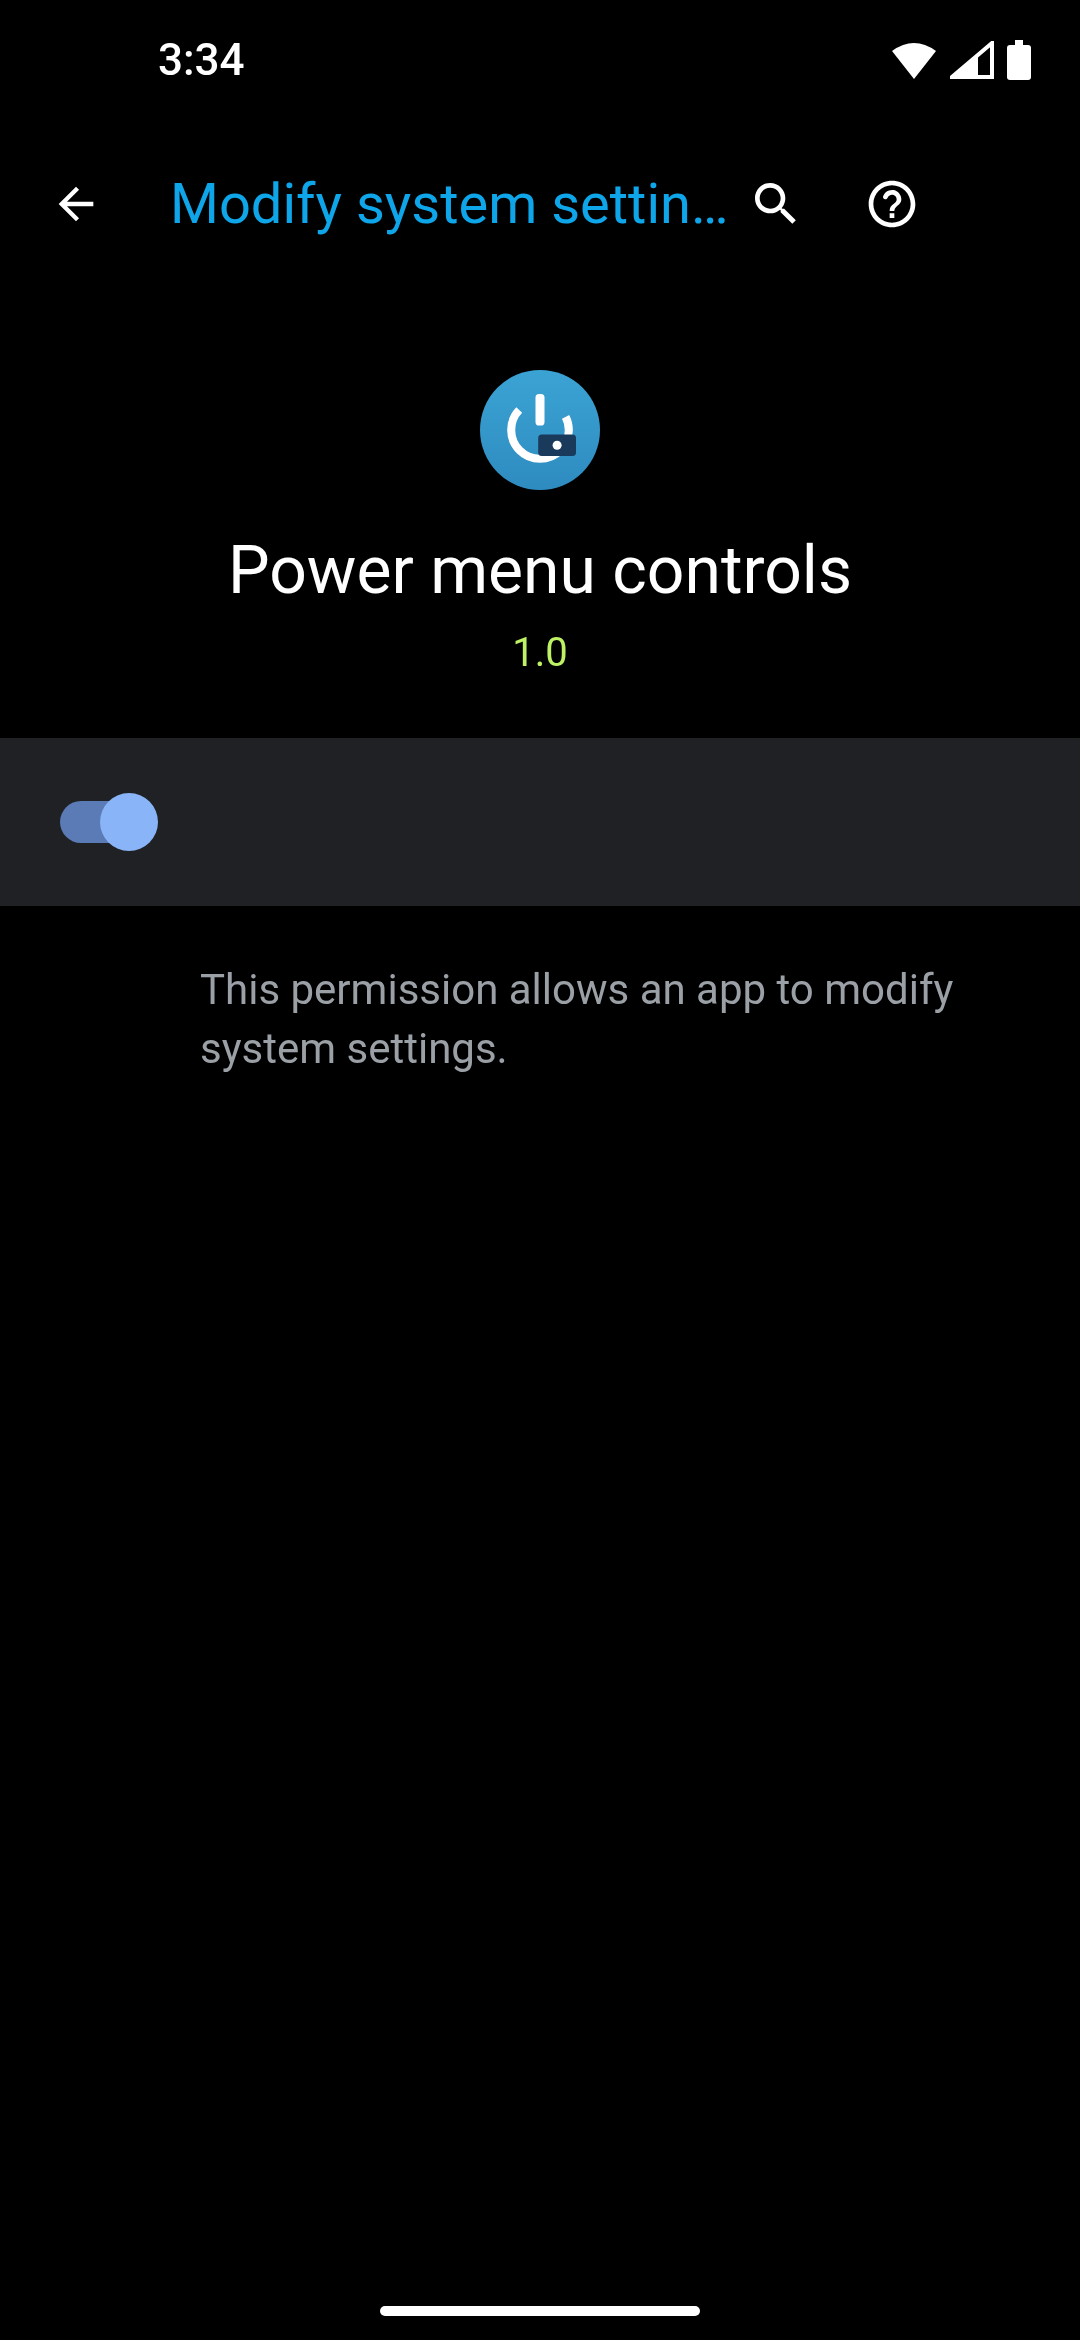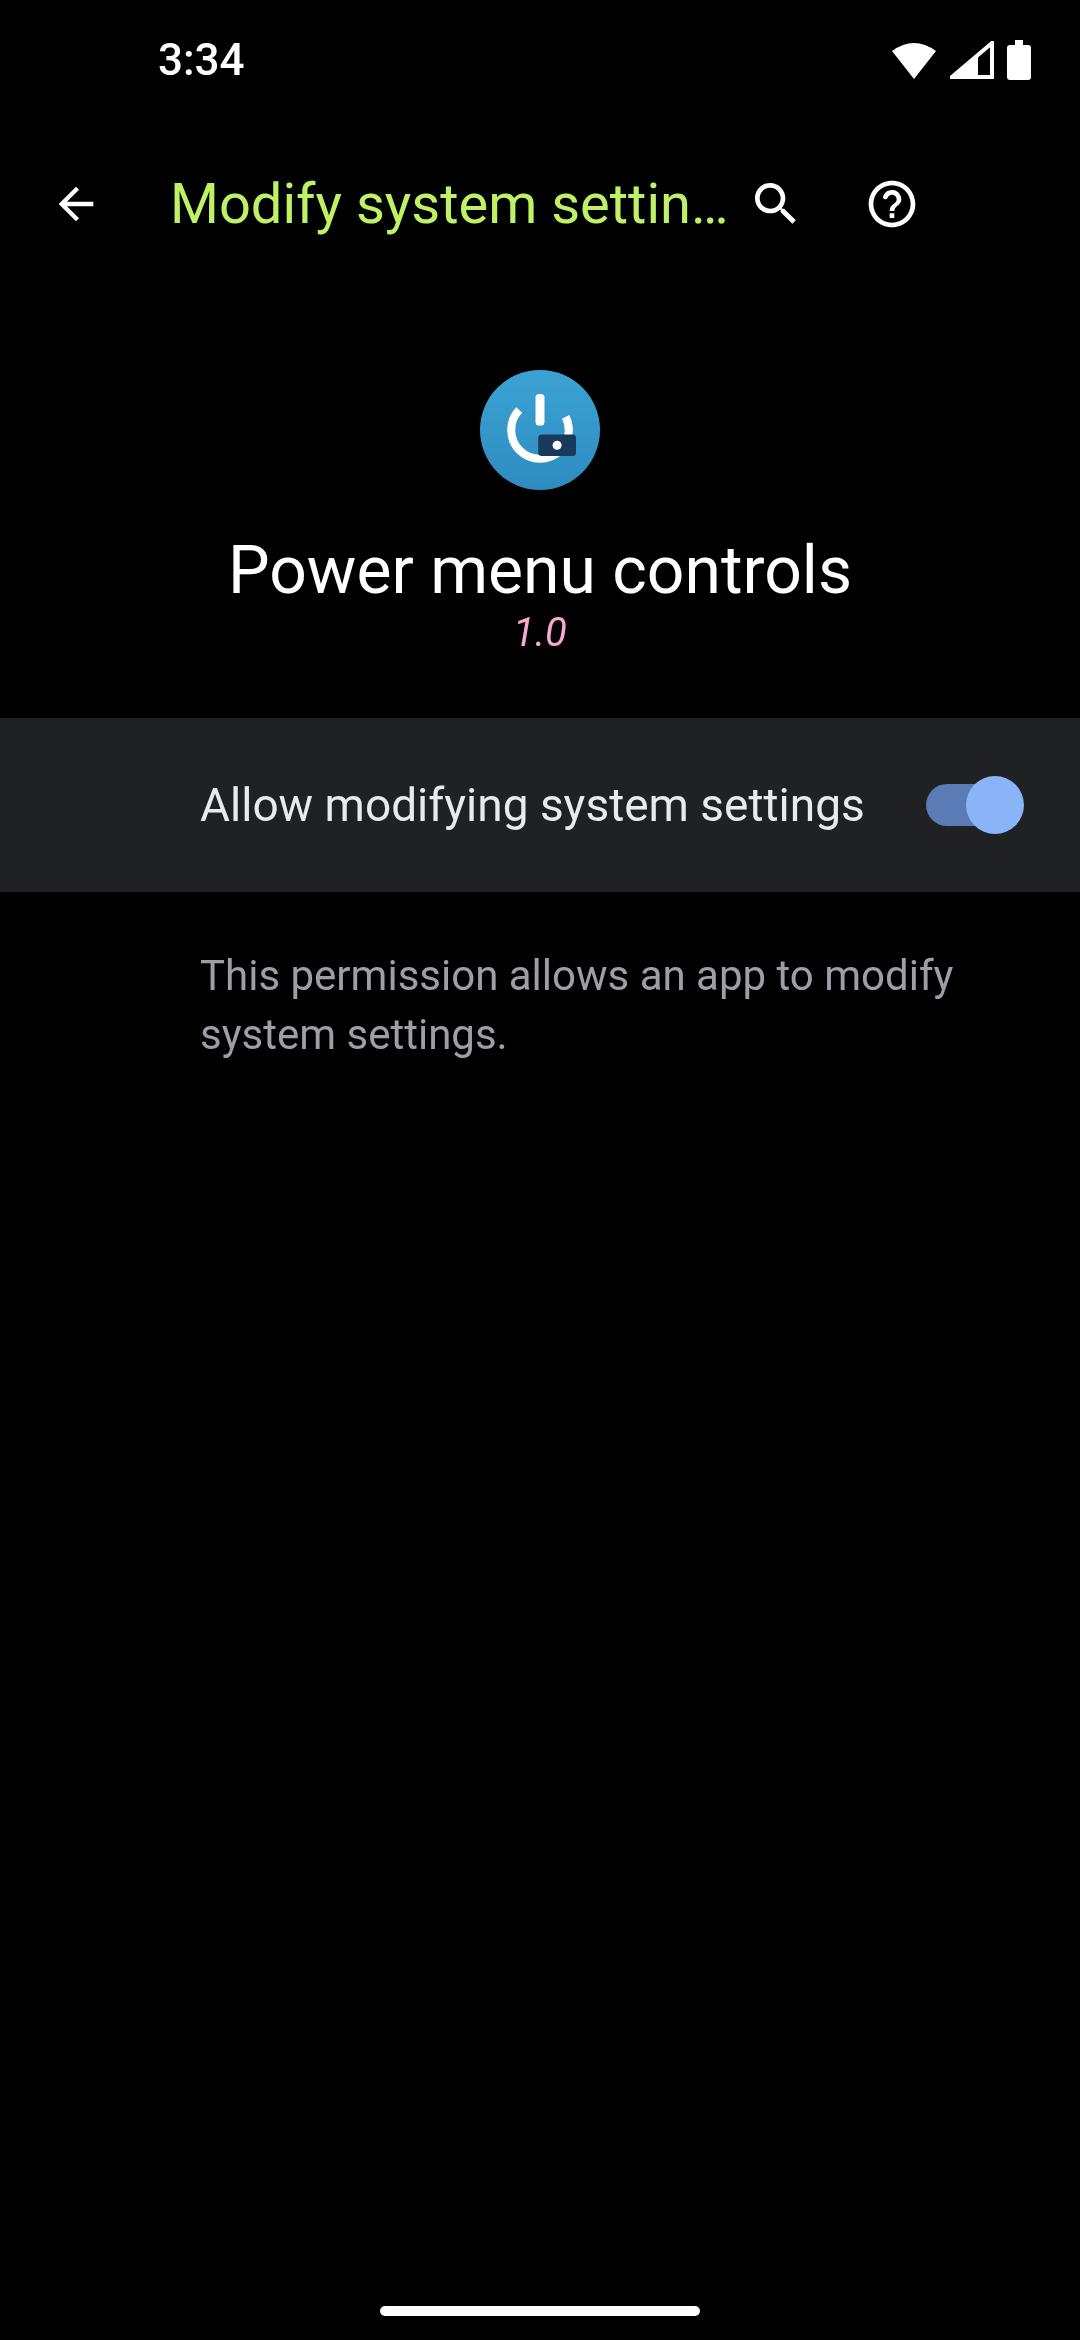--- a/index.html
+++ b/index.html
@@ -43,21 +43,21 @@
     .back-button {
       width: 72px;
       height: 72px;
       display: flex;
       align-items: center;
       justify-content: center;
     }
     .app-title {
       font-size: 56px;
       font-weight: 400;
-      color: #bef264;
+      color: #0ea5e9;
       margin-left: 58px;
       flex: 1;
       white-space: nowrap;
       overflow: hidden;
       text-overflow: ellipsis;
       max-width: 570px;
     }
     .search-button {
       width: 72px;
       height: 72px;
@@ -92,23 +92,22 @@
     }
     .app-name {
       font-size: 66px;
       font-weight: 400;
       color: #ffffff;
       margin-top: 42px;
     }
     .app-version {
       font-size: 40px;
       font-weight: 400;
-      color: #f9a8d4;
-      margin-top: 0;
-      font-style: italic;
+      color: #bef264;
+      margin-top: 20px;
     }
     .permission-row {
       background: #202124;
       display: flex;
       align-items: center;
       justify-content: space-between;
       padding: 60px 60px 60px 60px;
       margin-top: 0px;
     }
     .permission-label {
@@ -205,21 +204,20 @@
       <rect x="45" y="10" width="10" height="35" fill="#ffffff" rx="4"></rect>
       <rect x="48" y="55" width="42" height="24" rx="4" fill="#1A3A5C"></rect>
       <circle cx="69" cy="67" r="5" fill="#ffffff"></circle>
     </svg>
   </div>
   <div class="app-name">Power menu controls</div>
   <div class="app-version">1.0</div>
 </div>
 
 <div class="permission-row">
-  <span class="permission-label">Allow modifying system settings</span>
   <div class="toggle">
     <div class="toggle-track"></div>
     <div class="toggle-thumb"></div>
   </div>
 </div>
 
 <div class="description">This permission allows an app to modify system settings.</div>
 
 <div class="nav-bar"></div>
 

